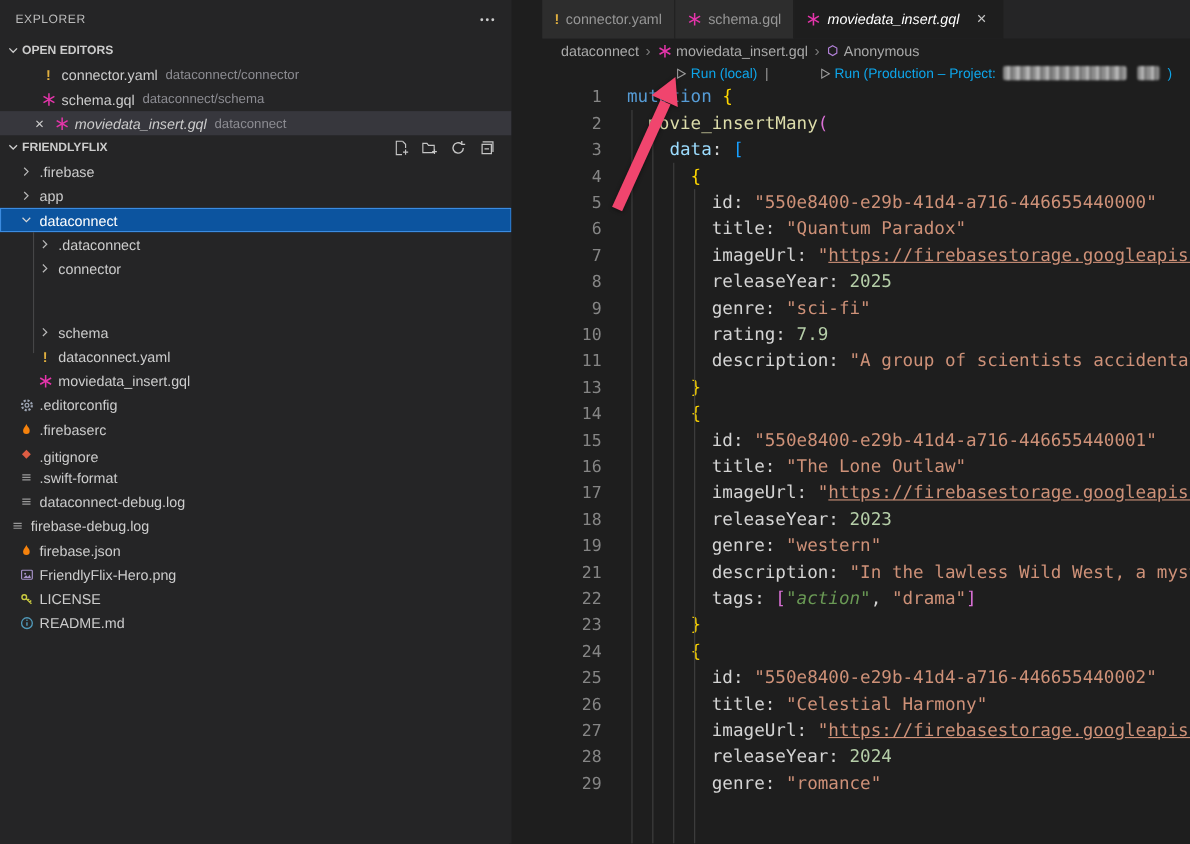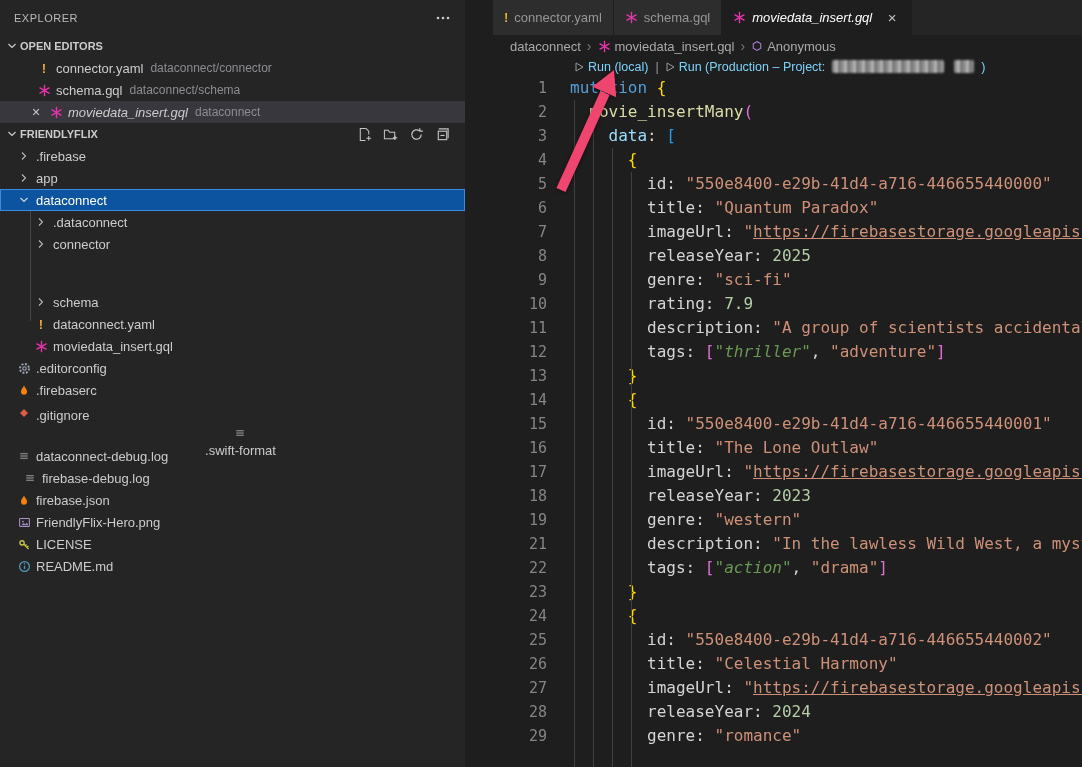--- a/index.html
+++ b/index.html
@@ -42,21 +42,21 @@
   .tab.active { background:#1e1e1e; color:#ffffff; }
   .tab-label.italic { font-style:italic; }
   .tab-close { margin-left:6px; color:#c5c5c5; font-size:15px; width:16px; text-align:center; border-radius:3px; }
 
   .breadcrumbs { height:22px; display:flex; align-items:center; padding-left:17px; font-size:13px; color:#a9a9a9; flex:none; }
   .bc-item { display:flex; align-items:center; gap:4px; cursor:pointer; }
   .bc-sep { color:#7a7a7a; margin:0 6px; font-size:14px; }
   .bc-icon { display:flex; align-items:center; }
 
   .codelens { height:19px; display:flex; align-items:center; padding-left:82px; font-size:12.5px; color:#999999; flex:none; }
-  .cl-link { display:flex; align-items:center; gap:4px; cursor:pointer; color:#7dd3fc; }
+  .cl-link { display:flex; align-items:center; gap:4px; cursor:pointer; color:#0ea5e9;margin-left:40px; }
   .cl-sep { margin:0 7px; }
   .blur { display:inline-block; height:13px; border-radius:2px; vertical-align:middle;
           background:repeating-linear-gradient(90deg,#8e8e8e 0 3px,#b4b4b4 3px 6px,#787878 6px 9px);
           filter:blur(1.2px); margin:0 3px; }
   .blur-long { width:112px; }
   .blur-short { width:20px; }
 
   .code { position:relative; flex:1; overflow:hidden; font-family:"DejaVu Sans Mono", monospace; font-size:16px; }
   .cline { display:flex; height:24px; line-height:24px; white-space:pre; }
   .lnum { width:54px; text-align:right; color:#858585; flex:none; font-size:15px; }
@@ -271,21 +271,21 @@
           <span class="tree-label">.firebaserc</span>
         </div>
         <div class="tree-row" style="padding-left: 14px; align-items: flex-end;">
           <span class="slot">
             <svg width="12" height="12" viewBox="0 0 16 16">
               <rect x="4.2" y="4.2" width="7.6" height="7.6" transform="rotate(45 8 8)" fill="#de5d43"></rect>
             </svg>
           </span>
           <span class="tree-label">.gitignore</span>
         </div>
-        <div class="tree-row" style="padding-left: 14px; flex-direction: column;">
+        <div class="tree-row" style="padding-left: 14px;">
           <span class="slot">
             <svg width="12" height="12" viewBox="0 0 16 16">
               <g stroke="#9a9a9a" stroke-width="1.4">
                 <line x1="3" y1="5" x2="13" y2="5"></line>
                 <line x1="3" y1="8" x2="13" y2="8"></line>
                 <line x1="3" y1="11" x2="13" y2="11"></line>
               </g>
             </svg>
           </span>
           <span class="tree-label">.swift-format</span>
@@ -295,21 +295,21 @@
             <svg width="12" height="12" viewBox="0 0 16 16">
               <g stroke="#9a9a9a" stroke-width="1.4">
                 <line x1="3" y1="5" x2="13" y2="5"></line>
                 <line x1="3" y1="8" x2="13" y2="8"></line>
                 <line x1="3" y1="11" x2="13" y2="11"></line>
               </g>
             </svg>
           </span>
           <span class="tree-label">dataconnect-debug.log</span>
         </div>
-        <div class="tree-row" style="padding-left: 20px;">
+        <div class="tree-row" style="padding-left: 6px;">
           <span class="slot">
             <svg width="12" height="12" viewBox="0 0 16 16">
               <g stroke="#9a9a9a" stroke-width="1.4">
                 <line x1="3" y1="5" x2="13" y2="5"></line>
                 <line x1="3" y1="8" x2="13" y2="8"></line>
                 <line x1="3" y1="11" x2="13" y2="11"></line>
               </g>
             </svg>
           </span>
           <span class="tree-label">firebase-debug.log</span>
@@ -445,21 +445,20 @@
           <div class="cline"><span class="lnum">2</span><span class="ctext"><span class="tk-p">  </span><span class="tk-f">movie_insertMany</span><span class="tk-b2">(</span></span></div>
           <div class="cline"><span class="lnum">3</span><span class="ctext"><span class="tk-p">    </span><span class="tk-v">data</span><span class="tk-p">: </span><span class="tk-b3">[</span></span></div>
           <div class="cline"><span class="lnum">4</span><span class="ctext"><span class="tk-p">      </span><span class="tk-b1">{</span></span></div>
           <div class="cline"><span class="lnum">5</span><span class="ctext"><span class="tk-p">        id: </span><span class="tk-s">"550e8400-e29b-41d4-a716-446655440000"</span></span></div>
           <div class="cline"><span class="lnum">6</span><span class="ctext"><span class="tk-p">        title: </span><span class="tk-s">"Quantum Paradox"</span></span></div>
           <div class="cline"><span class="lnum">7</span><span class="ctext"><span class="tk-p">        imageUrl: </span><span class="tk-s">"</span><span class="tk-u">https://firebasestorage.googleapis.com</span></span></div>
           <div class="cline"><span class="lnum">8</span><span class="ctext"><span class="tk-p">        releaseYear: </span><span class="tk-n">2025</span></span></div>
           <div class="cline"><span class="lnum">9</span><span class="ctext"><span class="tk-p">        genre: </span><span class="tk-s">"sci-fi"</span></span></div>
           <div class="cline"><span class="lnum">10</span><span class="ctext"><span class="tk-p">        rating: </span><span class="tk-n">7.9</span></span></div>
           <div class="cline"><span class="lnum">11</span><span class="ctext"><span class="tk-p">        description: </span><span class="tk-s">"A group of scientists accidentally</span></span></div>
-          <div class="cline"><span class="lnum">12</span><span class="ctext"><span class="tk-p">        tags: </span><span class="tk-b2">[</span><span class="tk-ti">"thriller"</span><span class="tk-p">, </span><span class="tk-s">"adventure"</span><span class="tk-b2">]</span></span></div>
           <div class="cline"><span class="lnum">13</span><span class="ctext"><span class="tk-p">      </span><span class="tk-b1">}</span></span></div>
           <div class="cline"><span class="lnum">14</span><span class="ctext"><span class="tk-p">      </span><span class="tk-b1">{</span></span></div>
           <div class="cline"><span class="lnum">15</span><span class="ctext"><span class="tk-p">        id: </span><span class="tk-s">"550e8400-e29b-41d4-a716-446655440001"</span></span></div>
           <div class="cline"><span class="lnum">16</span><span class="ctext"><span class="tk-p">        title: </span><span class="tk-s">"The Lone Outlaw"</span></span></div>
           <div class="cline"><span class="lnum">17</span><span class="ctext"><span class="tk-p">        imageUrl: </span><span class="tk-s">"</span><span class="tk-u">https://firebasestorage.googleapis.com</span></span></div>
           <div class="cline"><span class="lnum">18</span><span class="ctext"><span class="tk-p">        releaseYear: </span><span class="tk-n">2023</span></span></div>
           <div class="cline"><span class="lnum">19</span><span class="ctext"><span class="tk-p">        genre: </span><span class="tk-s">"western"</span></span></div>
           <div class="cline"><span class="lnum">21</span><span class="ctext"><span class="tk-p">        description: </span><span class="tk-s">"In the lawless Wild West, a mysterious</span></span></div>
           <div class="cline"><span class="lnum">22</span><span class="ctext"><span class="tk-p">        tags: </span><span class="tk-b2">[</span><span class="tk-ti">"action"</span><span class="tk-p">, </span><span class="tk-s">"drama"</span><span class="tk-b2">]</span></span></div>
           <div class="cline"><span class="lnum">23</span><span class="ctext"><span class="tk-p">      </span><span class="tk-b1">}</span></span></div>

